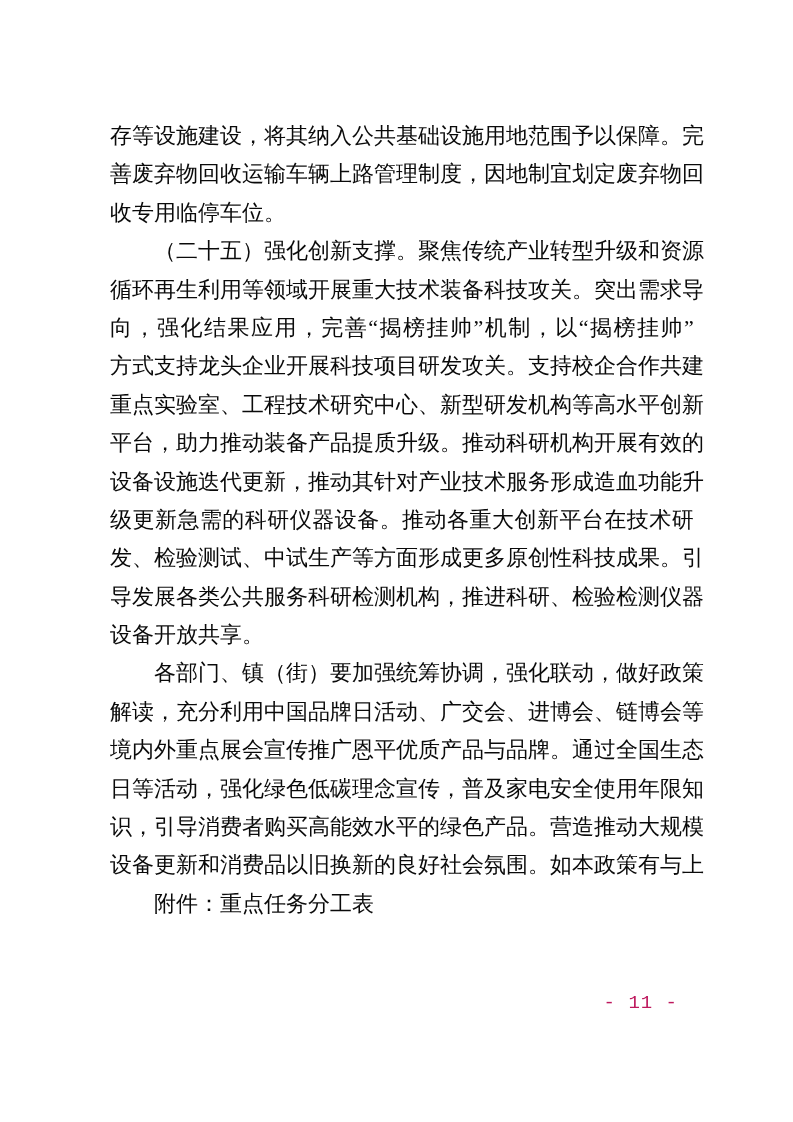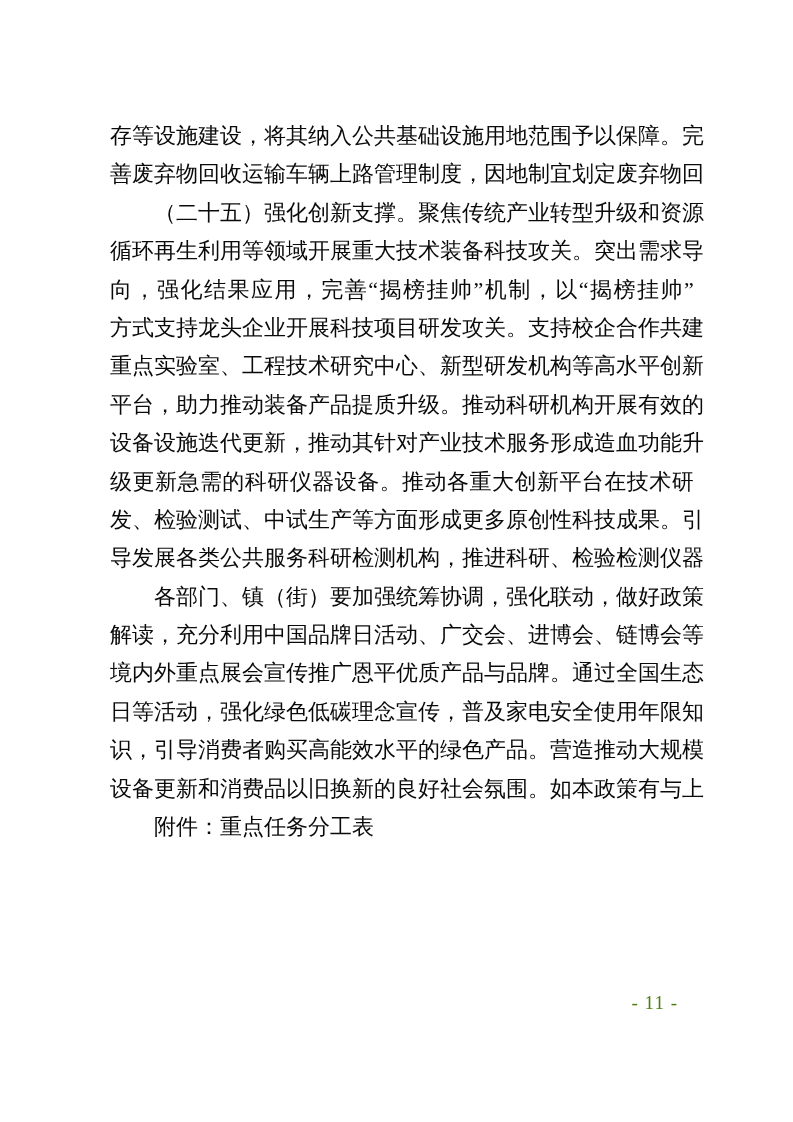--- a/index.html
+++ b/index.html
@@ -46,22 +46,22 @@
     white-space: nowrap;
     padding-left: 44px;
   }
   .page-number {
     position: absolute;
     top: 992px;
     right: 115px;
     font-size: 19px;
     line-height: 22px;
     letter-spacing: 1px;
-    font-family: Liberation Serif, serif;
-    color: #4d7c0f;
+    font-family: Liberation Mono, monospace;
+    color: #be185d;
   }
 </style>
 </head>
 <body>
 
 <div class="page">
   <div class="text-block">
     <div id="paragraphs">
         <div class="line just">
           <span>存</span>
@@ -114,20 +114,21 @@
           <span>地</span>
           <span>制</span>
           <span>宜</span>
           <span>划</span>
           <span>定</span>
           <span>废</span>
           <span>弃</span>
           <span>物</span>
           <span>回</span>
         </div>
+        <div class="line">收专用临停车位。</div>
         <div class="line indent just">
           <span>（</span>
           <span>二</span>
           <span>十</span>
           <span>五</span>
           <span>）</span>
           <span>强</span>
           <span>化</span>
           <span>创</span>
           <span>新</span>
@@ -401,20 +402,21 @@
           <span>科</span>
           <span>研</span>
           <span>、</span>
           <span>检</span>
           <span>验</span>
           <span>检</span>
           <span>测</span>
           <span>仪</span>
           <span>器</span>
         </div>
+        <div class="line">设备开放共享。</div>
         <div class="line indent just">
           <span>各</span>
           <span>部</span>
           <span>门</span>
           <span>、</span>
           <span>镇</span>
           <span>（</span>
           <span>街</span>
           <span>）</span>
           <span>要</span>

